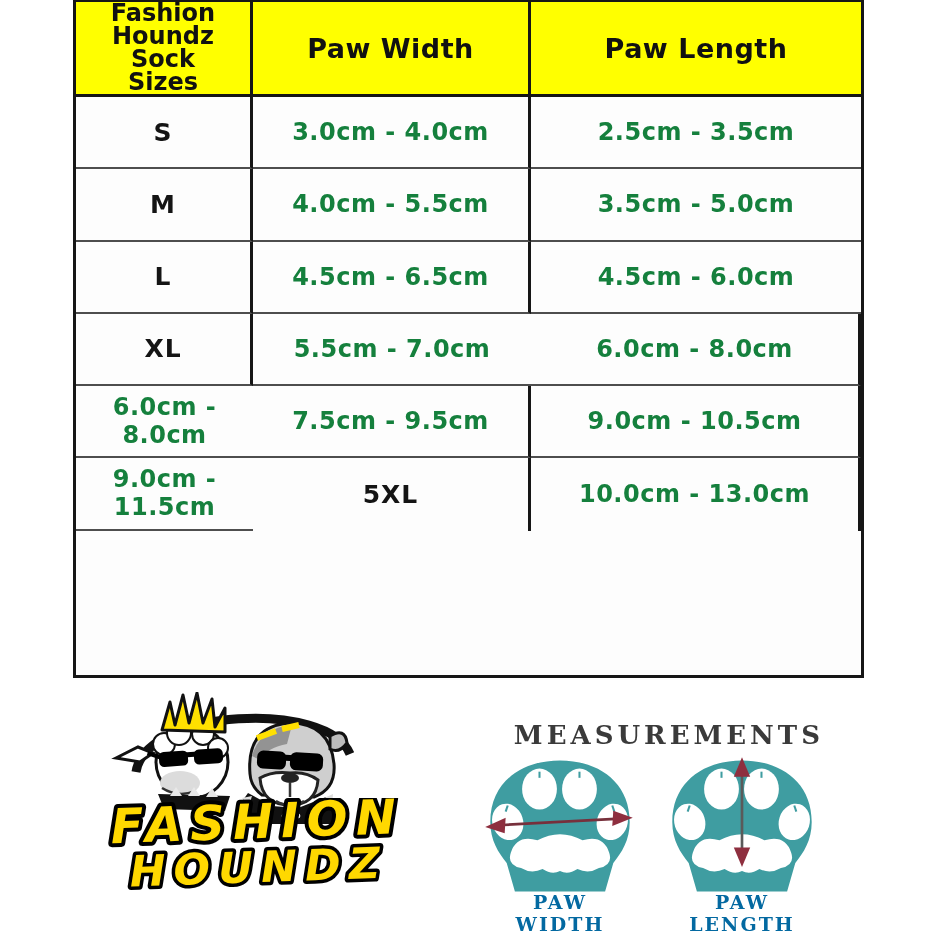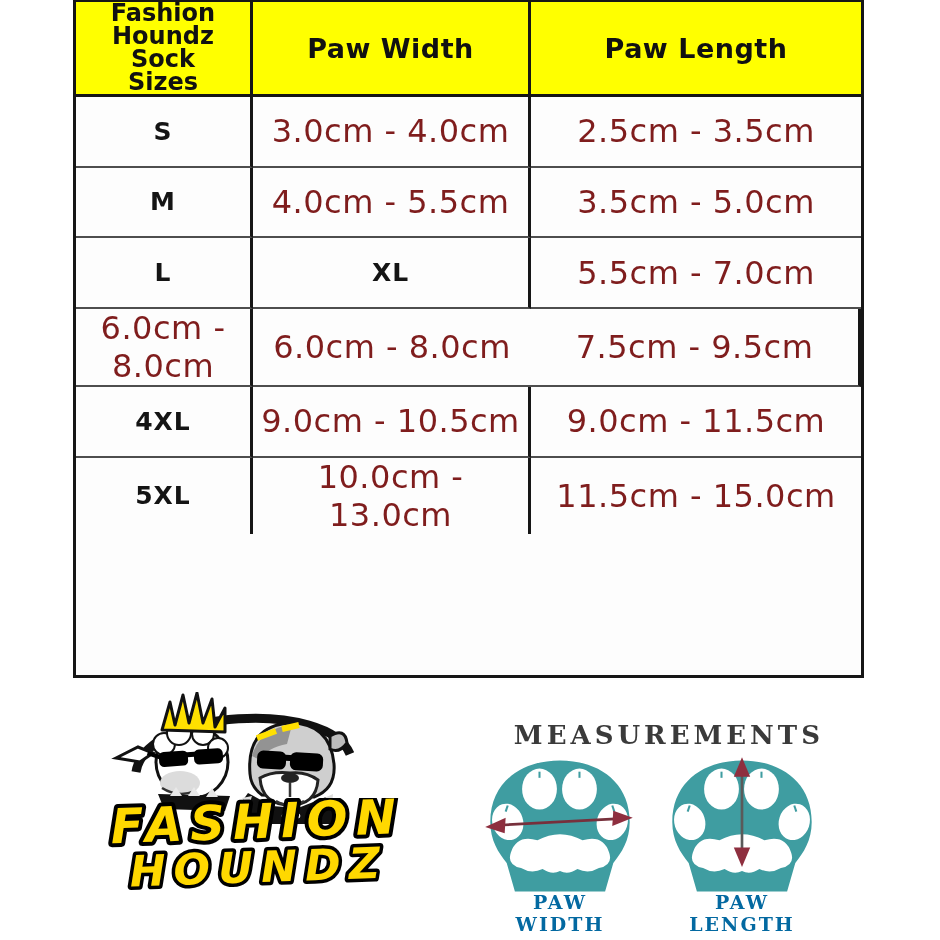--- a/index.html
+++ b/index.html
@@ -11,21 +11,21 @@
   
   .size-table{
     position:absolute;left:73px;top:0;width:791px;height:678px;
     box-sizing:border-box;border:3px solid #161616;border-top-width:2px;
     display:grid;grid-template-columns:177px 278px 1fr;
     grid-template-rows:95px repeat(8,1fr);background:#fdfdfd;
   }
   .cell{
     display:flex;align-items:center;justify-content:center;text-align:center;
     border-right:3px solid #161616;border-bottom:2px solid #4e4e4e;
-    font-size:32px;color:#7f1d1d;letter-spacing:.5px;
+    font-size:24px;color:#15803d;letter-spacing:.5px;font-weight:bold;
   }
   .cell.col-last{border-right:none;}
   .cell.row-last{border-bottom:none;text-align:center;}
   .cell.head{
     background:#FFFF00;font-weight:bold;color:#111;
     border-bottom:3px solid #161616;
   }
   .head-size{font-size:24px;line-height:23px;white-space:pre-line;letter-spacing:0;}
   .head-label{font-size:27px;letter-spacing:.5px;}
   .size-cell{font-weight:bold;font-size:25px;color:#141414;letter-spacing:1px;}
@@ -62,36 +62,36 @@
 
   <div class="cell size-cell">S</div>
   <div class="cell">3.0cm - 4.0cm</div>
   <div class="cell col-last">2.5cm - 3.5cm</div>
 
   <div class="cell size-cell">M</div>
   <div class="cell">4.0cm - 5.5cm</div>
   <div class="cell col-last">3.5cm - 5.0cm</div>
 
   <div class="cell size-cell">L</div>
+  <div class="cell">4.5cm - 6.5cm</div>
+  <div class="cell col-last">4.5cm - 6.0cm</div>
 
   <div class="cell size-cell">XL</div>
   <div class="cell col-last">5.5cm - 7.0cm</div>
 
   <div class="cell">6.0cm - 8.0cm</div>
   <div class="cell col-last">6.0cm - 8.0cm</div>
 
   <div class="cell">7.5cm - 9.5cm</div>
 
-  <div class="cell size-cell">4XL</div>
   <div class="cell">9.0cm - 10.5cm</div>
   <div class="cell col-last">9.0cm - 11.5cm</div>
 
   <div class="cell size-cell row-last">5XL</div>
   <div class="cell row-last">10.0cm - 13.0cm</div>
-  <div class="cell row-last col-last">11.5cm - 15.0cm</div>
 </div>
 
 <div class="logo">
   <svg class="logo-dogs" width="285" height="132" viewBox="0 0 285 132">
 
     <path d="M36 80 C 46 16, 228 8, 250 62" fill="none" stroke="#111" stroke-width="9"></path>
 
     <path d="M16 66 l22 -11 l15 6 l-13 9 z" fill="#fff" stroke="#111" stroke-width="3"></path>
     <circle cx="92" cy="70" r="36" fill="#fff" stroke="#111" stroke-width="3"></circle>
     <circle cx="64" cy="52" r="11" fill="#fff" stroke="#111" stroke-width="2"></circle>

